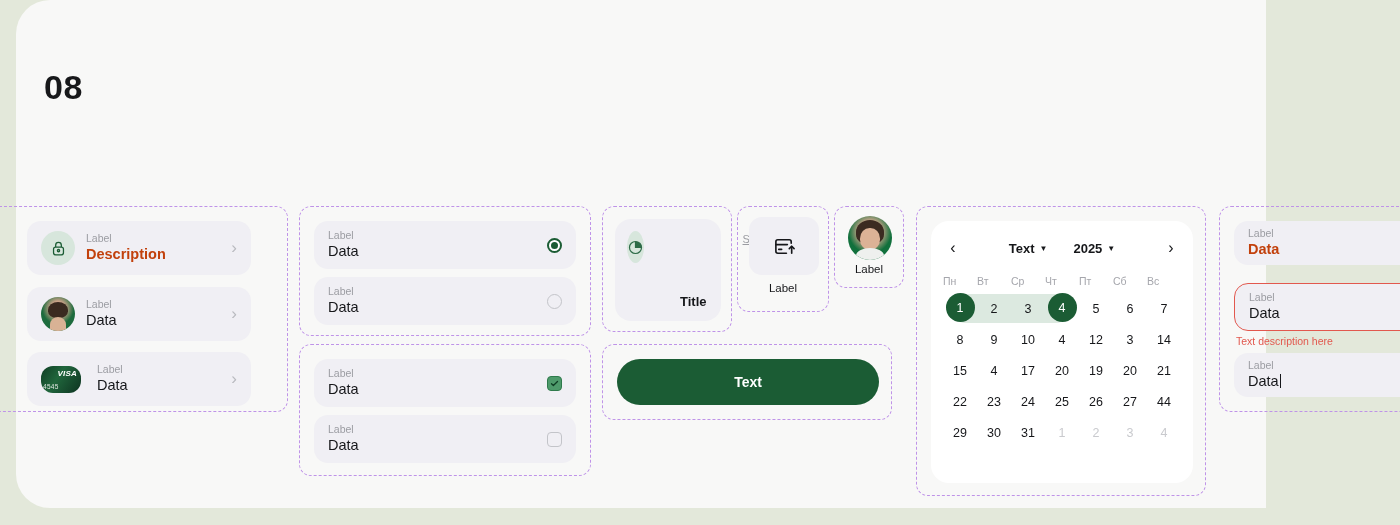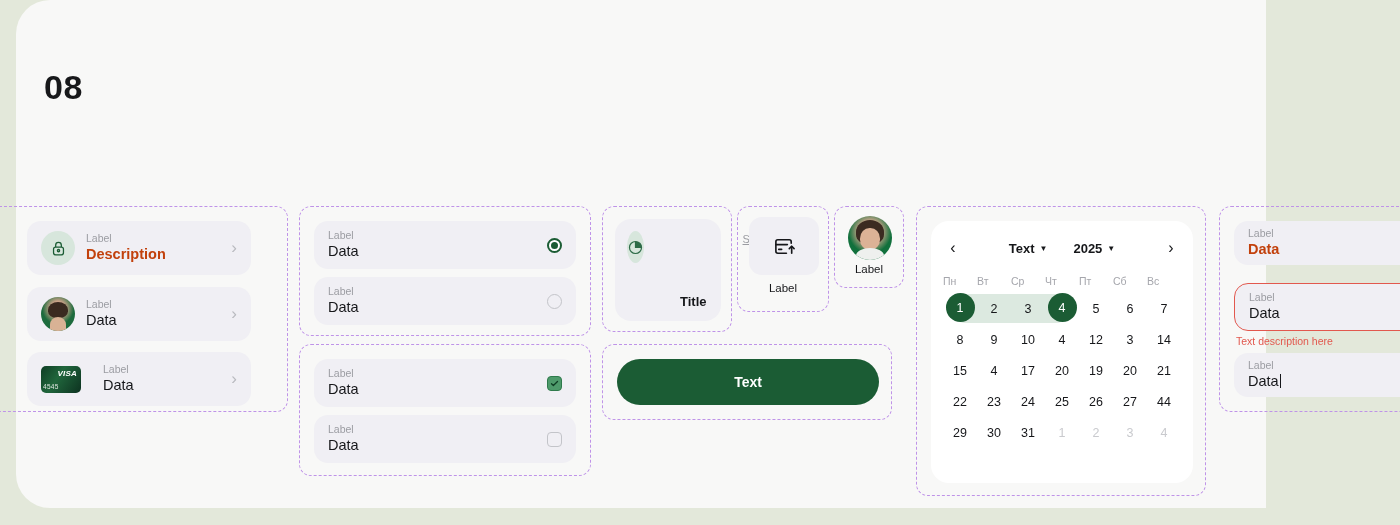--- a/index.html
+++ b/index.html
@@ -74,21 +74,21 @@
     content: ""; position: absolute; left: 7px; top: 5px;
     width: 20px; height: 16px; border-radius: 50% 50% 42% 42%;
     background: #3a2a20;
   }
   .photo::before {
     content: ""; position: absolute; left: 9px; top: 20px;
     width: 16px; height: 15px; border-radius: 50% 50% 0 0;
     background: #d9b295; z-index: 2;
   }
   .card-visa {
-    width: 40px; height: 27px; border-radius: 5px; flex: 0 0 40px; margin-right: 22px;
+    width: 40px; height: 27px; border-radius: 12px; flex: 0 0 40px; margin-right: 16px;
     background: linear-gradient(125deg, #0f3d24 0%, #20663c 42%, #0d3220 100%);
     position: relative; overflow: hidden;
   }
   .card-visa .vtx {
     position: absolute; right: 4px; top: 3px;
     font-size: 8px; font-weight: 700; font-style: italic; color: #fff;
     letter-spacing: .2px;
   }
   .card-visa .vnum {
     position: absolute; left: 2px; bottom: 3px;

